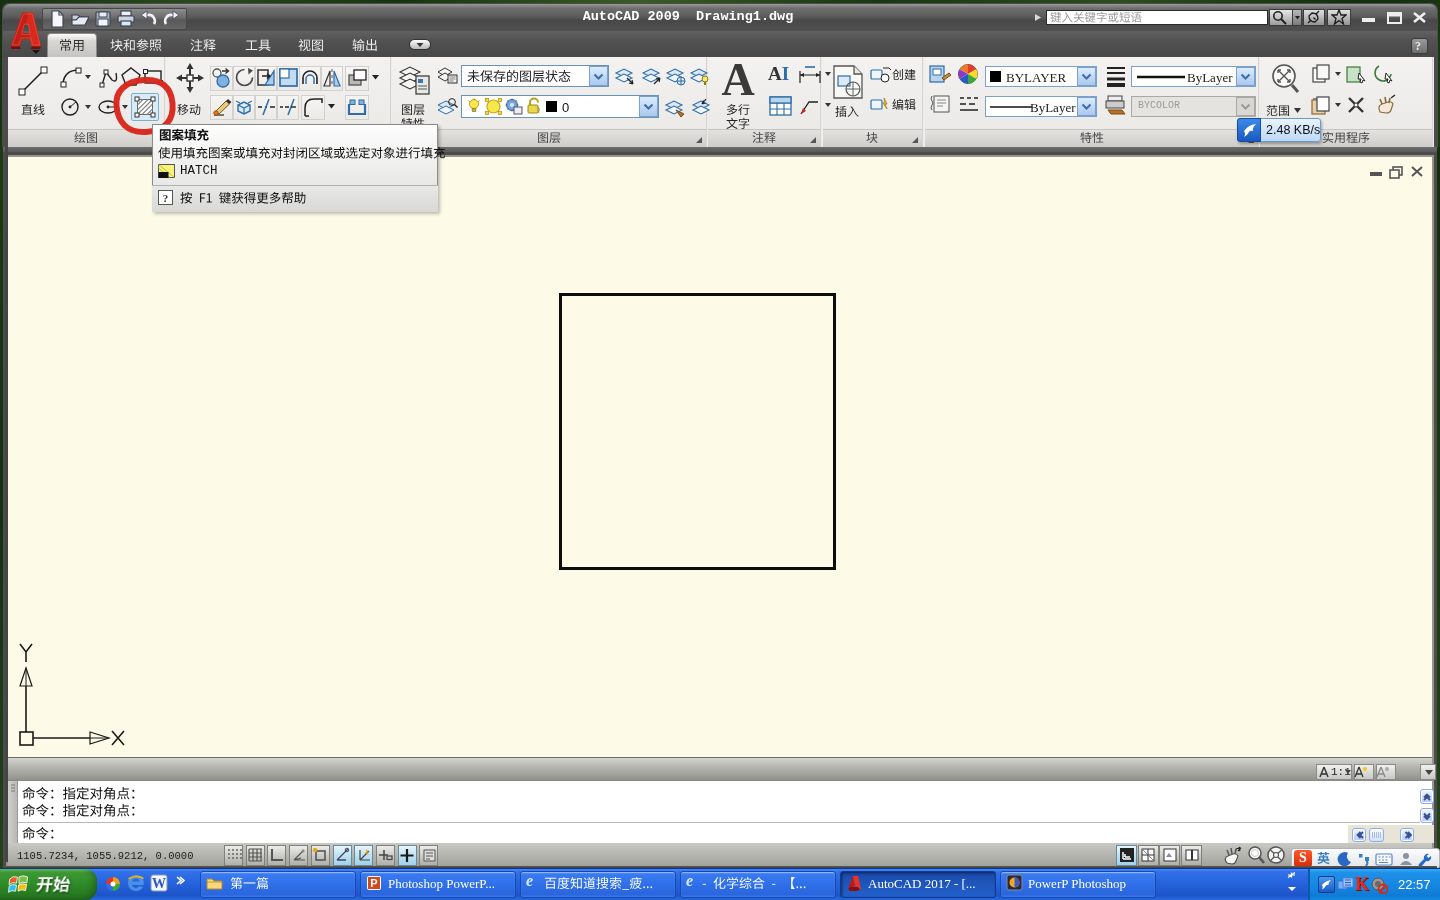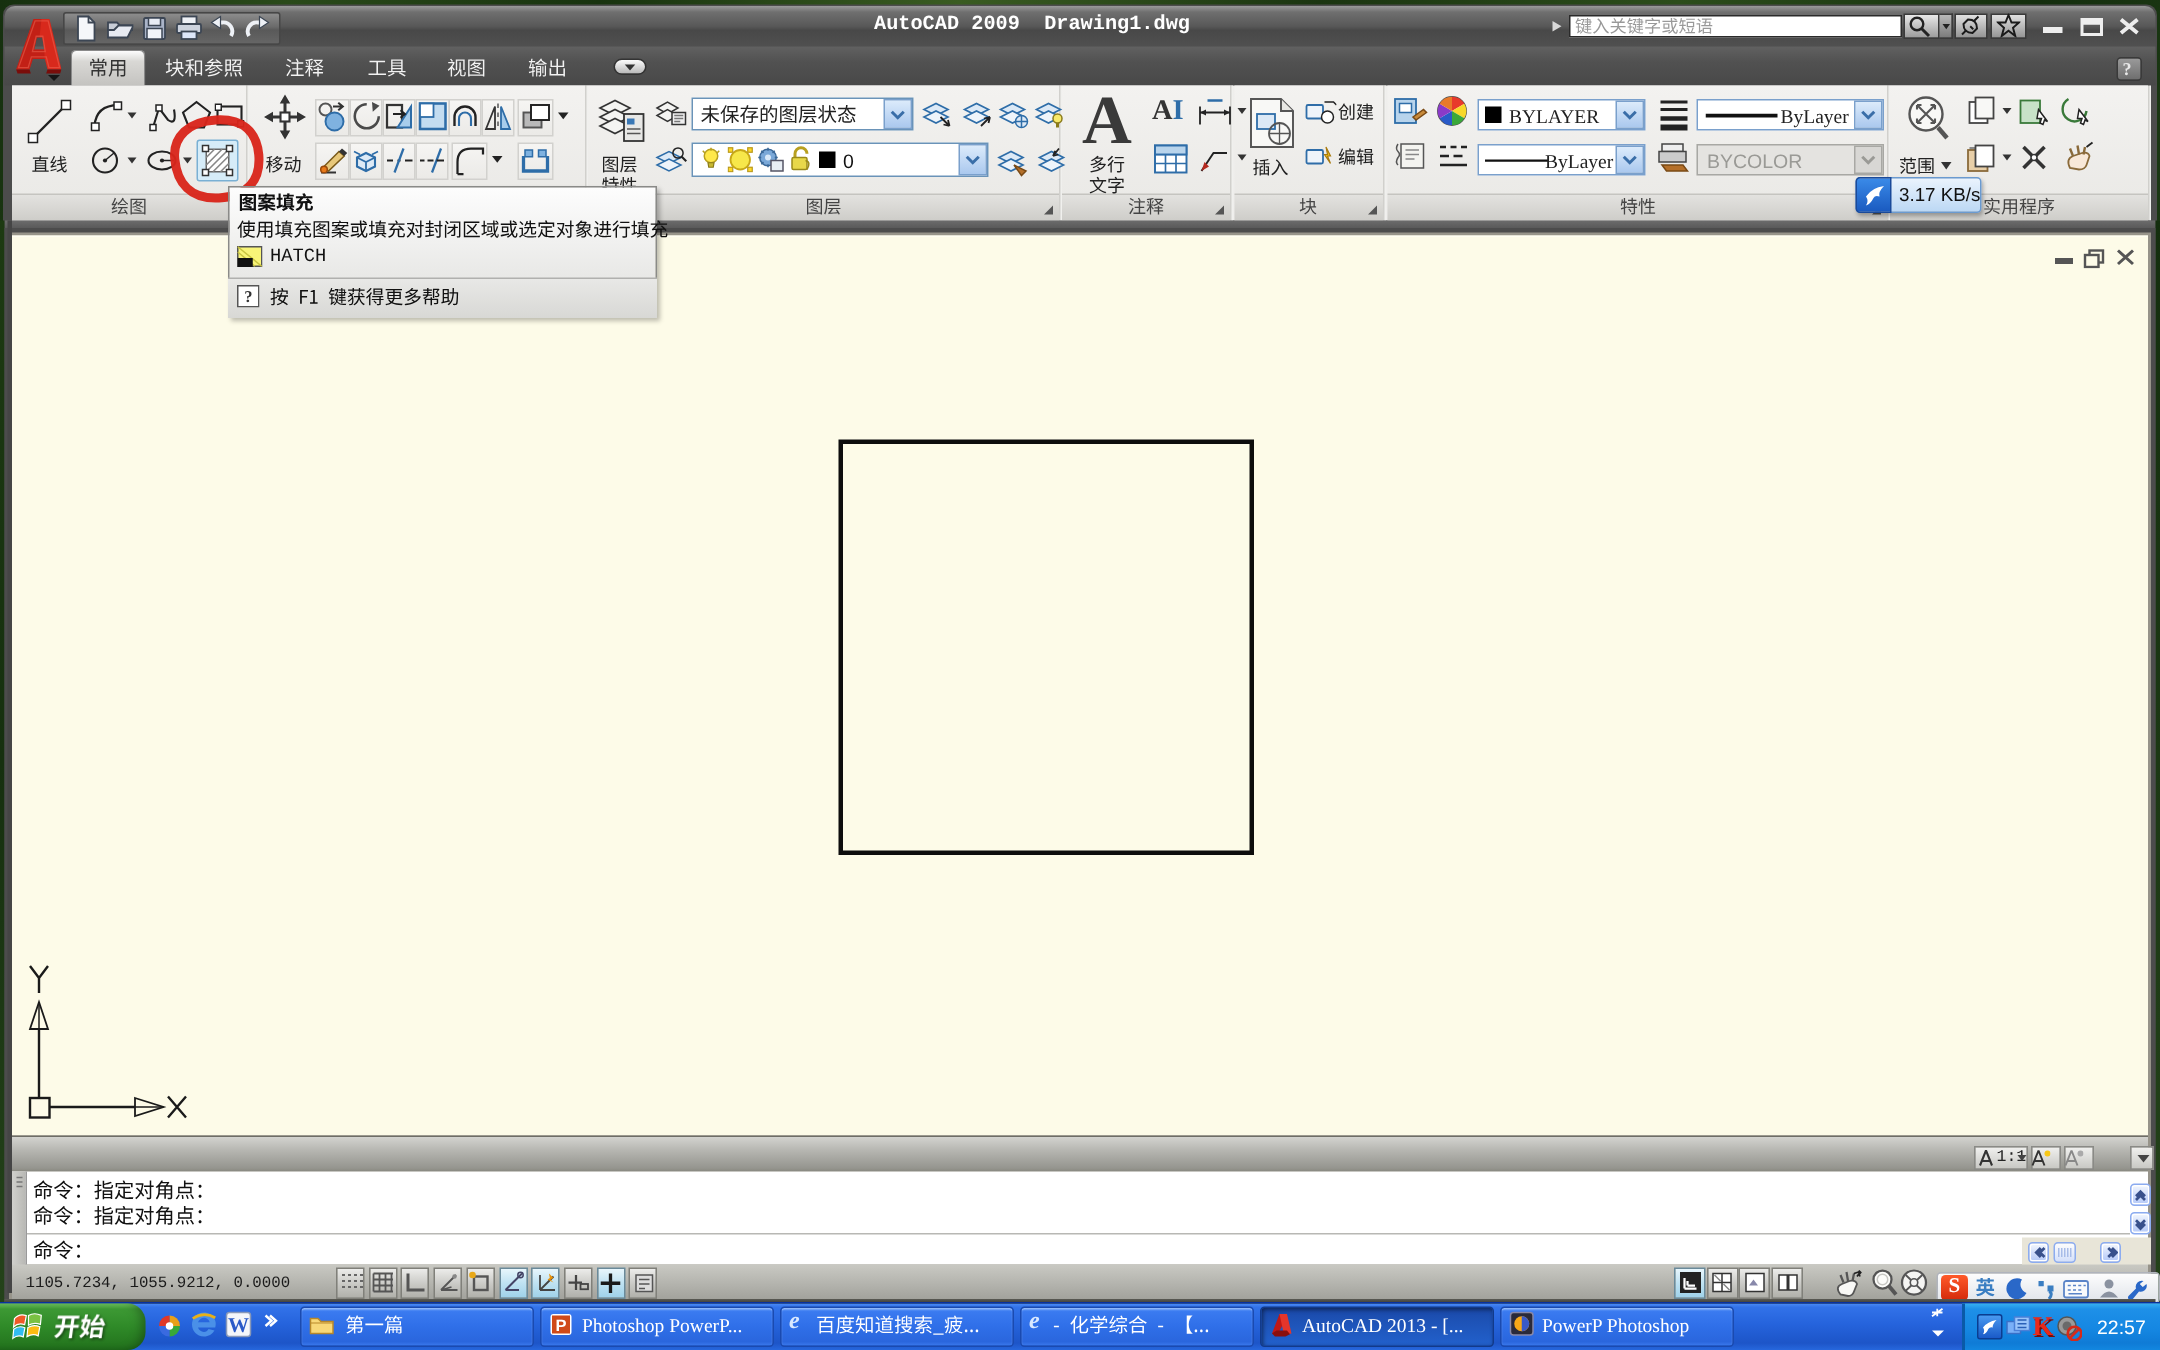--- a/index.html
+++ b/index.html
@@ -657,21 +657,21 @@
 <div style="position:absolute;left:1077px;top:97px;width:19px;height:19px;background:linear-gradient(#dcebfb,#aac8ee);border:1px solid #7aa0cc;"></div>
 <svg style="position:absolute;left:1081px;top:103px" width="11" height="8" viewBox="0 0 11 8">
     <path d="M1.5 1.5 L5.5 5.5 L9.5 1.5" fill="none" stroke="#3a6ea8" stroke-width="2"></path>
   </svg>
 <svg style="position:absolute;left:1104px;top:94px" width="24" height="24" viewBox="0 0 24 24">
     <rect x="4" y="2" width="14" height="5" fill="#eee" stroke="#444"></rect>
     <rect x="2" y="7" width="18" height="7" fill="#ccc" stroke="#444"></rect>
     <path d="M4 16 l14 0 l3 4 l-14 0 Z" fill="#b5702a" stroke="#7a4a15"></path>
   </svg>
 <div style="position:absolute;left:1131px;top:96px;width:125px;height:21px;background:#e4e3e0;border:1px solid #a8a8a4;"></div>
-<div style="position:absolute;left:1138px;top:100px;font-size:13px;font-family:Liberation Sans, sans-serif;color:#9a9a96;">BYCOLOR</div>
+<div style="position:absolute;left:1138px;top:100px;font-size:10px;font-family:Liberation Mono, monospace;color:#9a9a96;">BYCOLOR</div>
 <div style="position:absolute;left:1236px;top:97px;width:19px;height:19px;background:#d8d7d4;border:1px solid #a8a8a4;"></div>
 <svg style="position:absolute;left:1240px;top:103px" width="11" height="8" viewBox="0 0 11 8">
     <path d="M1.5 1.5 L5.5 5.5 L9.5 1.5" fill="none" stroke="#9a9a96" stroke-width="2"></path>
   </svg>
 <svg style="position:absolute;left:1268px;top:62px" width="36" height="38" viewBox="0 0 36 38">
     <circle cx="16" cy="14" r="11" fill="#f8f8f6" stroke="#555" stroke-width="1.6"></circle>
 <path d="M10 8 l12 12 M22 8 l-12 12" stroke="#555" stroke-width="1.4"></path>
 <path d="M10 8 l0 3 M10 8 l3 0 M22 8 l-3 0 M22 8 l0 3 M10 20 l0 -3 M10 20 l3 0 M22 20 l-3 0 M22 20 l0 -3" stroke="#555" stroke-width="1.4"></path>
 <path d="M24 23 l6 7" stroke="#555" stroke-width="3"></path>
   </svg>
@@ -786,21 +786,21 @@
         <path transform="translate(101.3,11.5) scale(0.01250,-0.01250)" d="M274 840V761H66V700H274V627H87V568H274V544C274 528 272 510 266 490H50V429H237C206 384 154 340 69 311C86 297 110 273 122 257C231 300 291 366 322 429H540V490H344C348 510 350 528 350 544V568H513V627H350V700H534V761H350V840ZM584 798V303H656V733H827C800 690 767 640 734 596C822 547 855 502 855 466C855 445 848 431 830 423C818 419 803 416 788 415C759 413 723 414 680 418C692 401 702 374 704 355C743 351 786 352 820 355C840 357 863 363 880 371C913 389 930 417 929 461C929 506 900 554 814 607C856 657 900 718 938 770L886 801L873 798ZM150 262V-26H226V194H458V-78H536V194H789V58C789 45 785 41 768 40C752 40 693 40 629 41C639 23 651 -4 655 -24C739 -24 792 -24 824 -13C856 -2 866 19 866 56V262H536V341H458V262Z"></path>
         <path transform="translate(113.8,11.5) scale(0.01250,-0.01250)" d="M633 840C633 763 633 686 631 613H466V542H628C614 300 563 93 371 -26C389 -39 414 -64 426 -82C630 52 685 279 700 542H856C847 176 837 42 811 11C802 -1 791 -4 773 -4C752 -4 700 -3 643 1C656 -19 664 -50 666 -71C719 -74 773 -75 804 -72C836 -69 857 -60 876 -33C909 10 919 153 929 576C929 585 929 613 929 613H703C706 687 706 763 706 840ZM34 95 48 18C168 46 336 85 494 122L488 190L433 178V791H106V109ZM174 123V295H362V162ZM174 509H362V362H174ZM174 576V723H362V576Z"></path>
       </g>
     </svg>
   </div>
 <div style="position:absolute;left:1237px;top:118px;width:84px;height:24px;background:linear-gradient(#eaf3fd,#bcd8f4);border:1px solid #6a9ad0;border-radius:3px;box-shadow:1px 2px 3px rgba(0,0,0,0.3);"></div>
 <div style="position:absolute;left:1237px;top:118px;width:24px;height:24px;background:linear-gradient(#3a8ae8,#1a5ac0);border:1px solid #1a4a9a;border-radius:3px 0 0 3px;"></div>
 <svg style="position:absolute;left:1241px;top:121px" width="18" height="18" viewBox="0 0 18 18">
     <path d="M3 10 Q7 4 15 3 Q11 7 12 10 Q9 9 8 11 Q6 15 3 16 Q5 13 3 10 Z" fill="#fff"></path>
   </svg>
-<div style="position:absolute;left:1266px;top:123px;font-size:12.5px;color:#111;">3.17 KB/s</div>
+<div style="position:absolute;left:1266px;top:123px;font-size:12.5px;color:#111;">2.48 KB/s</div>
 <div style="position:absolute;left:5px;top:147px;width:3px;height:715px;background:#454545;"></div>
 <svg style="position:absolute;left:1368px;top:163px" width="58" height="16" viewBox="0 0 58 16">
     <rect x="2" y="9" width="12" height="4" fill="#555"></rect>
 <rect x="25" y="4" width="9" height="8" fill="none" stroke="#555" stroke-width="1.6"></rect>
     <rect x="22" y="7" width="9" height="8" fill="#fdfbe8" stroke="#555" stroke-width="1.6"></rect>
 <path d="M44 4 l10 9 M54 4 l-10 9" stroke="#555" stroke-width="2"></path>
   </svg>
 <svg style="position:absolute;left:14px;top:636px" width="120" height="120" viewBox="0 0 120 120">
     <g stroke="#1a1a1a" stroke-width="1.6" fill="none">
 <rect x="6" y="96" width="13" height="13" fill="none"></rect>
@@ -1109,21 +1109,21 @@
         <path transform="translate(97.1,12.0) scale(0.01300,-0.01300)" d="M139 -13C175 -13 205 15 205 56C205 98 175 126 139 126C102 126 73 98 73 56C73 15 102 -13 139 -13Z"></path>
         <path transform="translate(100.8,12.0) scale(0.01300,-0.01300)" d="M139 -13C175 -13 205 15 205 56C205 98 175 126 139 126C102 126 73 98 73 56C73 15 102 -13 139 -13Z"></path>
       </g>
     </svg>
   </div>
 <svg style="position:absolute;left:846px;top:874px" width="17" height="18" viewBox="0 0 17 18">
     <path d="M2 15 L7 2 L11 2 L11 6 L6 15 Z" fill="#c01815"></path>
     <path d="M7 2 L12 2 L15 15 L10 16 Z" fill="#e5352b"></path>
     <path d="M2 15 L5 13 L12 13 L14 15.5 L11 17 L4 17 Z" fill="#8a0f0c"></path>
   </svg>
-<div style="position:absolute;left:868px;top:876px;font-size:13px;font-family:&quot;Liberation Serif&quot;,serif;color:#fff;">AutoCAD 2013 - [...</div>
+<div style="position:absolute;left:868px;top:876px;font-size:13px;font-family:&quot;Liberation Serif&quot;,serif;color:#fff;">AutoCAD 2017 - [...</div>
 <svg style="position:absolute;left:1006px;top:874px" width="17" height="17" viewBox="0 0 17 17">
     <rect x="1" y="1" width="15" height="15" rx="2" fill="#2a2a3a" stroke="#8888a8"></rect>
     <circle cx="8.5" cy="8.5" r="5" fill="#f8a818"></circle>
     <path d="M8.5 3.5 a5 5 0 0 1 0 10" fill="#3a5ac8"></path>
   </svg>
 <div style="position:absolute;left:1028px;top:876px;font-size:13px;font-family:&quot;Liberation Serif&quot;,serif;color:#fff;">PowerP Photoshop</div>
 <svg style="position:absolute;left:1286px;top:871px" width="12" height="24" viewBox="0 0 12 24">
     <path d="M2 4 h7 M5.5 1.5 v5 M2 6.5 l7 -5" stroke="#fff" stroke-width="1.2"></path>
     <path d="M2 16 L10 16 L6 20 Z" fill="#fff"></path>
   </svg>

